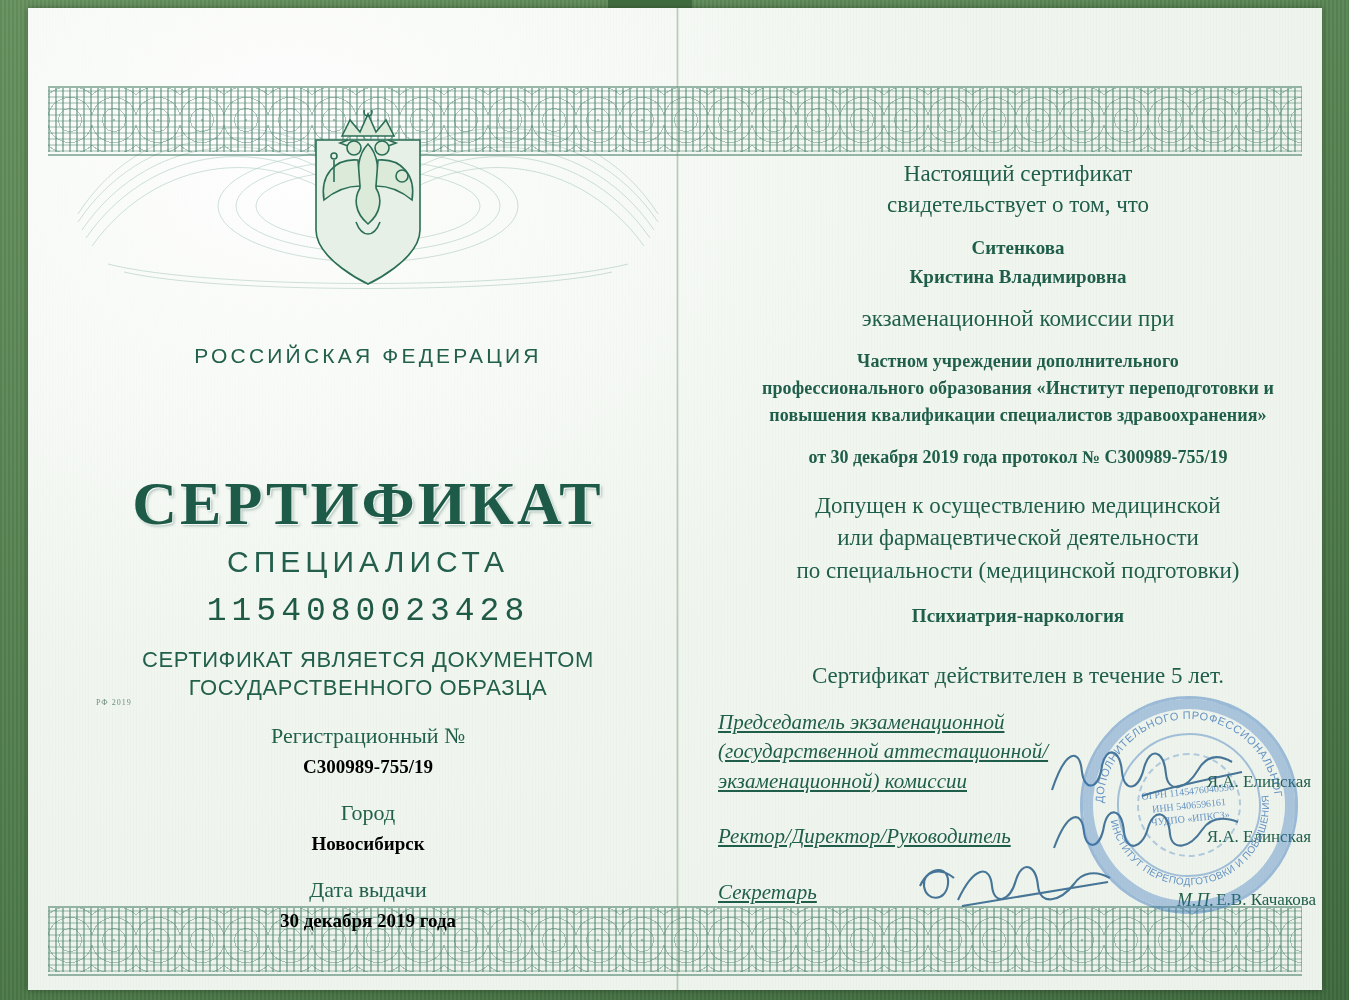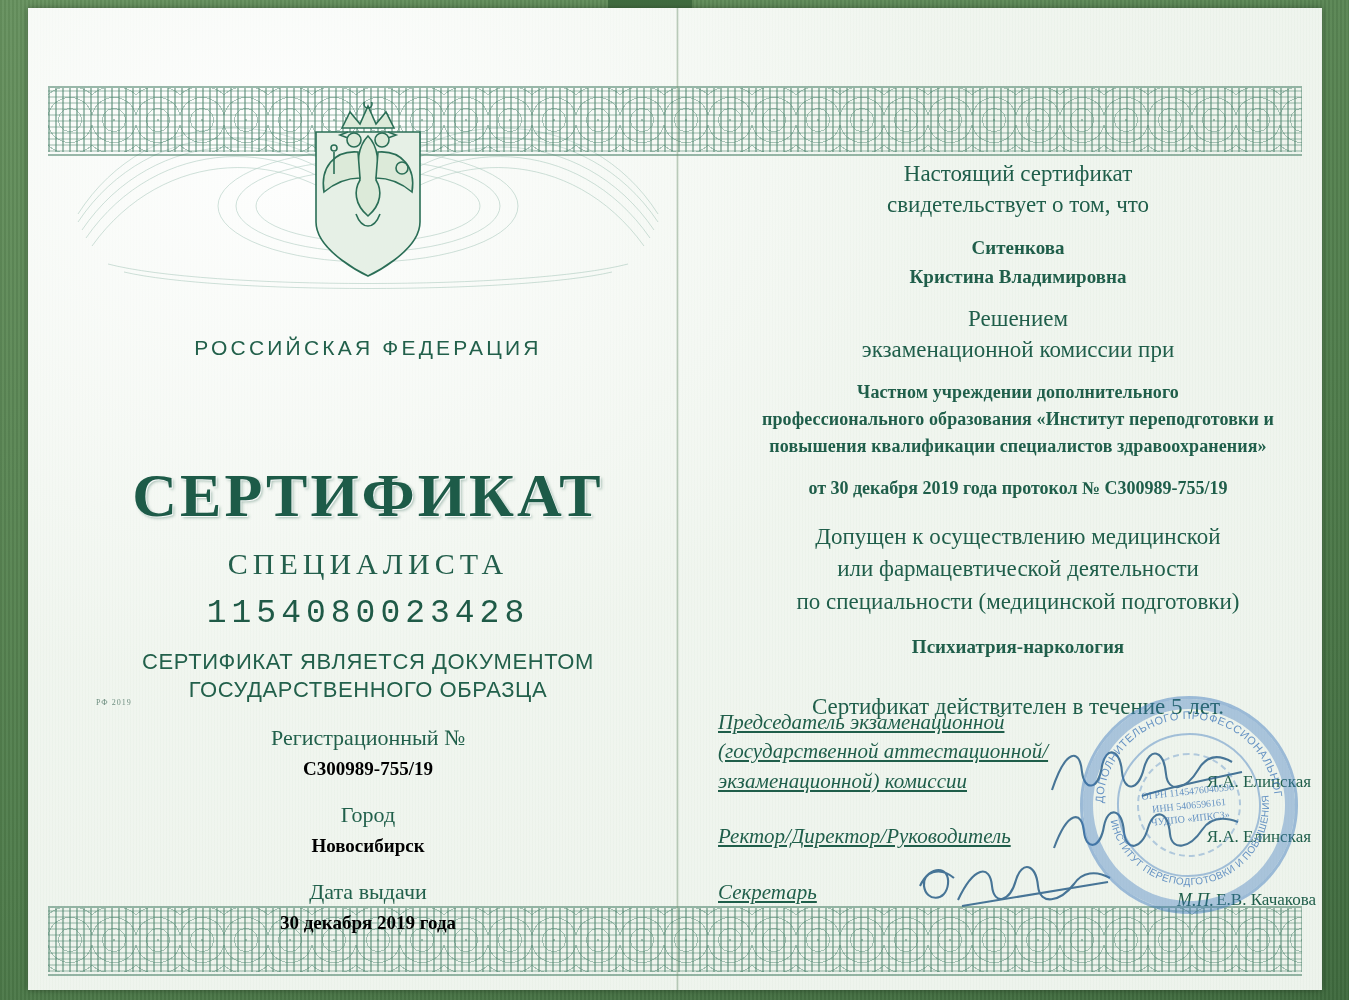--- a/index.html
+++ b/index.html
@@ -94,21 +94,21 @@
     top: 86px;
     width: 600px;
     height: 200px;
     opacity: 0.45;
   }
 
   
   .left {
     position: absolute;
     left: 40px;
-    top: 94px;
+    top: 102px;
     width: 600px;
     height: 800px;
     color: #1f5e4a;
     text-align: center;
   }
   .emblem {
     position: relative;
     width: 600px;
     height: 190px;
   }
@@ -121,25 +121,25 @@
   }
   .cert-title {
     margin-top: 100px;
     font-size: 62px;
     letter-spacing: 3px;
     font-weight: bold;
     color: #1d5b48;
     text-shadow: 1px 1px 0 rgba(255,255,255,0.85), 2px 2px 3px rgba(30,90,70,0.35);
   }
   .cert-sub {
-    margin-top: 16px;
+    margin-top: 6px;
     font-size: 30px;
     letter-spacing: 5px;
     color: #235f4c;
-    font-family: Liberation Serif, serif;
+    font-family: Liberation Sans, sans-serif;
   }
   .cert-number {
     margin-top: 14px;
     font-size: 33px;
     letter-spacing: 5px;
     font-family: "Liberation Mono", monospace;
     color: #1f5a47;
   }
   .state-doc {
     margin-top: 16px;
@@ -395,21 +395,20 @@
         <div>Настоящий сертификат</div>
         <div>свидетельствует о том, что</div>
       </div>
 
       <div class="r-name">
         <div>Ситенкова</div>
         <div>Кристина Владимировна</div>
       </div>
 
       <div class="r-decision">
-        <div>Решением</div>
         <div>экзаменационной комиссии при</div>
       </div>
 
       <div class="r-org">
         <div>Частном учреждении дополнительного</div>
         <div>профессионального образования «Институт переподготовки и</div>
         <div>повышения квалификации специалистов здравоохранения»</div>
       </div>
 
       <div class="r-protocol">от 30 декабря 2019 года протокол № С300989-755/19</div>

